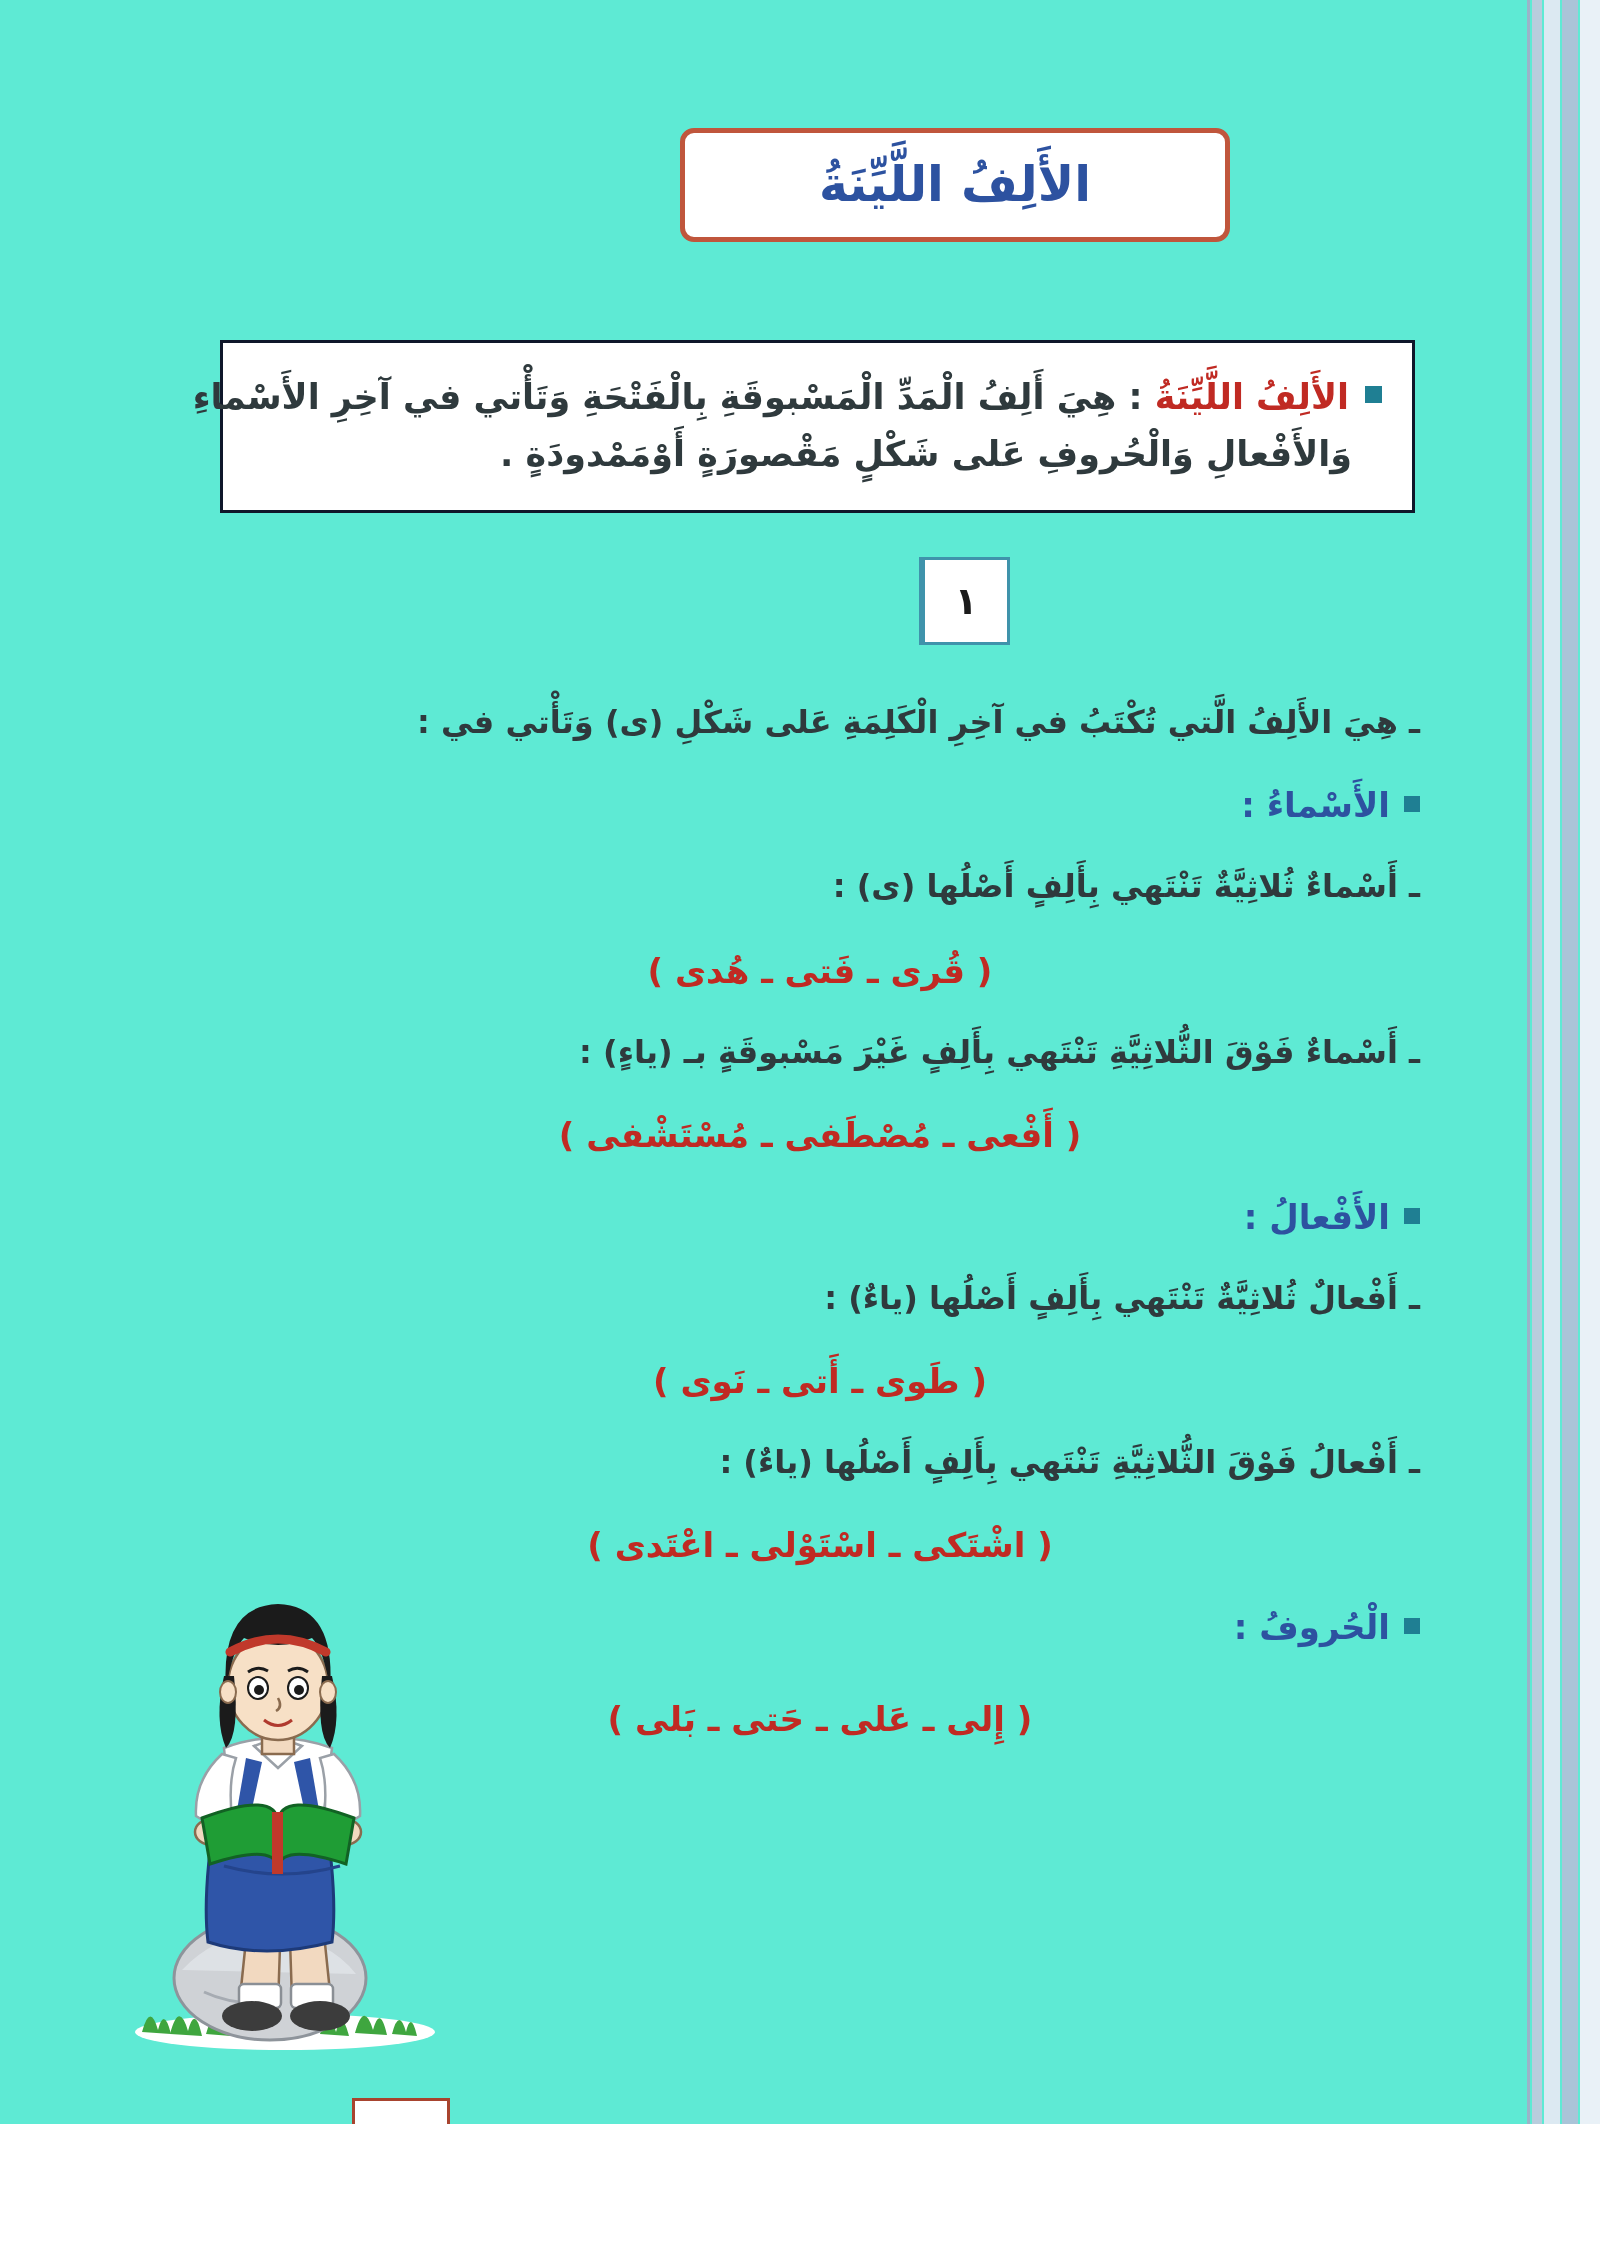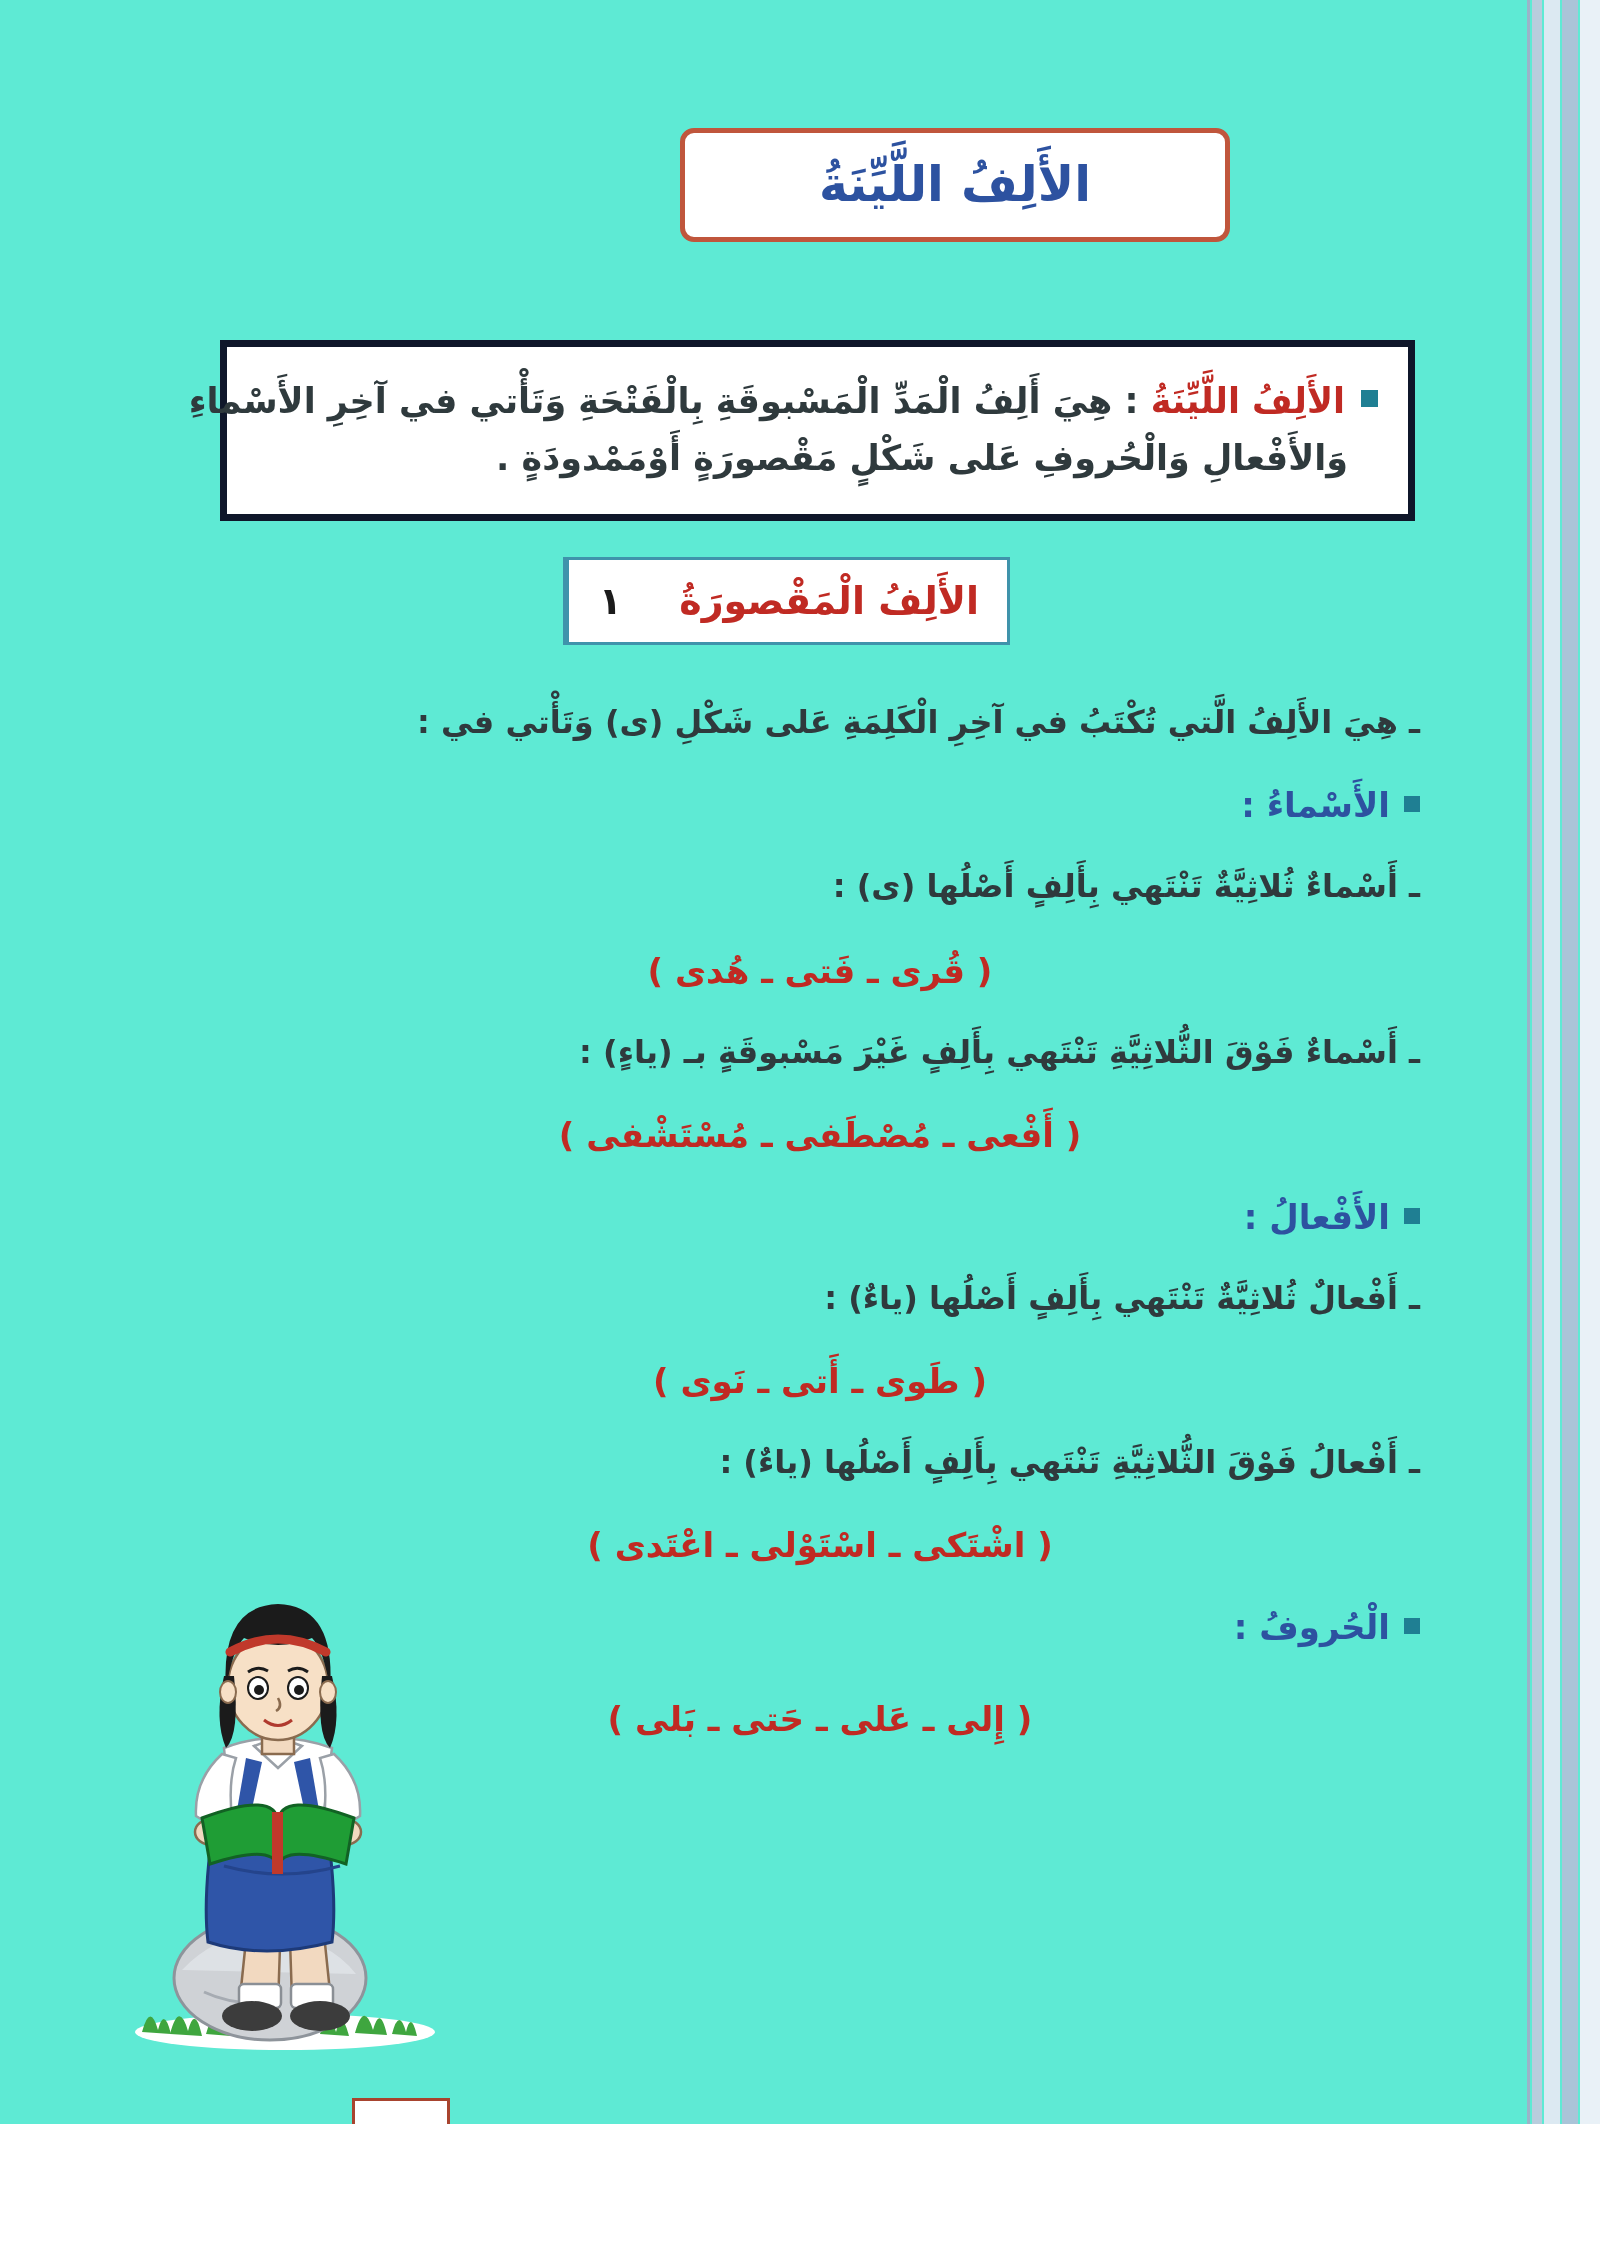--- a/index.html
+++ b/index.html
@@ -68,21 +68,21 @@
     white-space: nowrap;
     line-height: 1.1;
   }
 
   
   .def-box {
     position: absolute;
     top: 340px;
     right: 185px;
     width: 1195px;
-    border: 7px solid #0f172a;
+    border: 3px solid #0f172a;
     background: #ffffff;
     padding: 26px 30px 28px 30px;
     box-sizing: border-box;
   }
   .def-line {
     font-size: 35px;
     line-height: 1.62;
     color: #2f3a3d;
     font-weight: bold;
     text-align: right;
@@ -219,21 +219,20 @@
   </div>
 
   <div class="def-box">
     <div class="def-line">
       <span class="sq-bullet"></span><span class="term-red">الأَلِفُ اللَّيِّنَةُ</span><span> : هِيَ أَلِفُ الْمَدِّ الْمَسْبوقَةِ بِالْفَتْحَةِ وَتَأْتي في آخِرِ الأَسْماءِ</span>
     </div>
     <div class="def-line second">وَالأَفْعالِ وَالْحُروفِ عَلى شَكْلٍ مَقْصورَةٍ أَوْمَمْدودَةٍ .</div>
   </div>
 
   <div class="sec-head">
-    <div class="sec-title">الأَلِفُ الْمَقْصورَةُ</div>
     <div class="sec-num">١</div>
   </div>
 
   <div class="row r-dark" style="top:700px; right:180px; width:1200px;">ـ هِيَ الأَلِفُ الَّتي تُكْتَبُ في آخِرِ الْكَلِمَةِ عَلى شَكْلِ (ى) وَتَأْتي في :</div>
 
   <div class="row r-blue" style="top:782px; right:180px; width:1200px;">
     <span class="bul-teal"></span><span>الأَسْماءُ :</span>
   </div>
 
   <div class="row r-dark" style="top:864px; right:180px; width:1200px;">ـ أَسْماءٌ ثُلاثِيَّةٌ تَنْتَهي بِأَلِفٍ أَصْلُها (ى) :</div>

